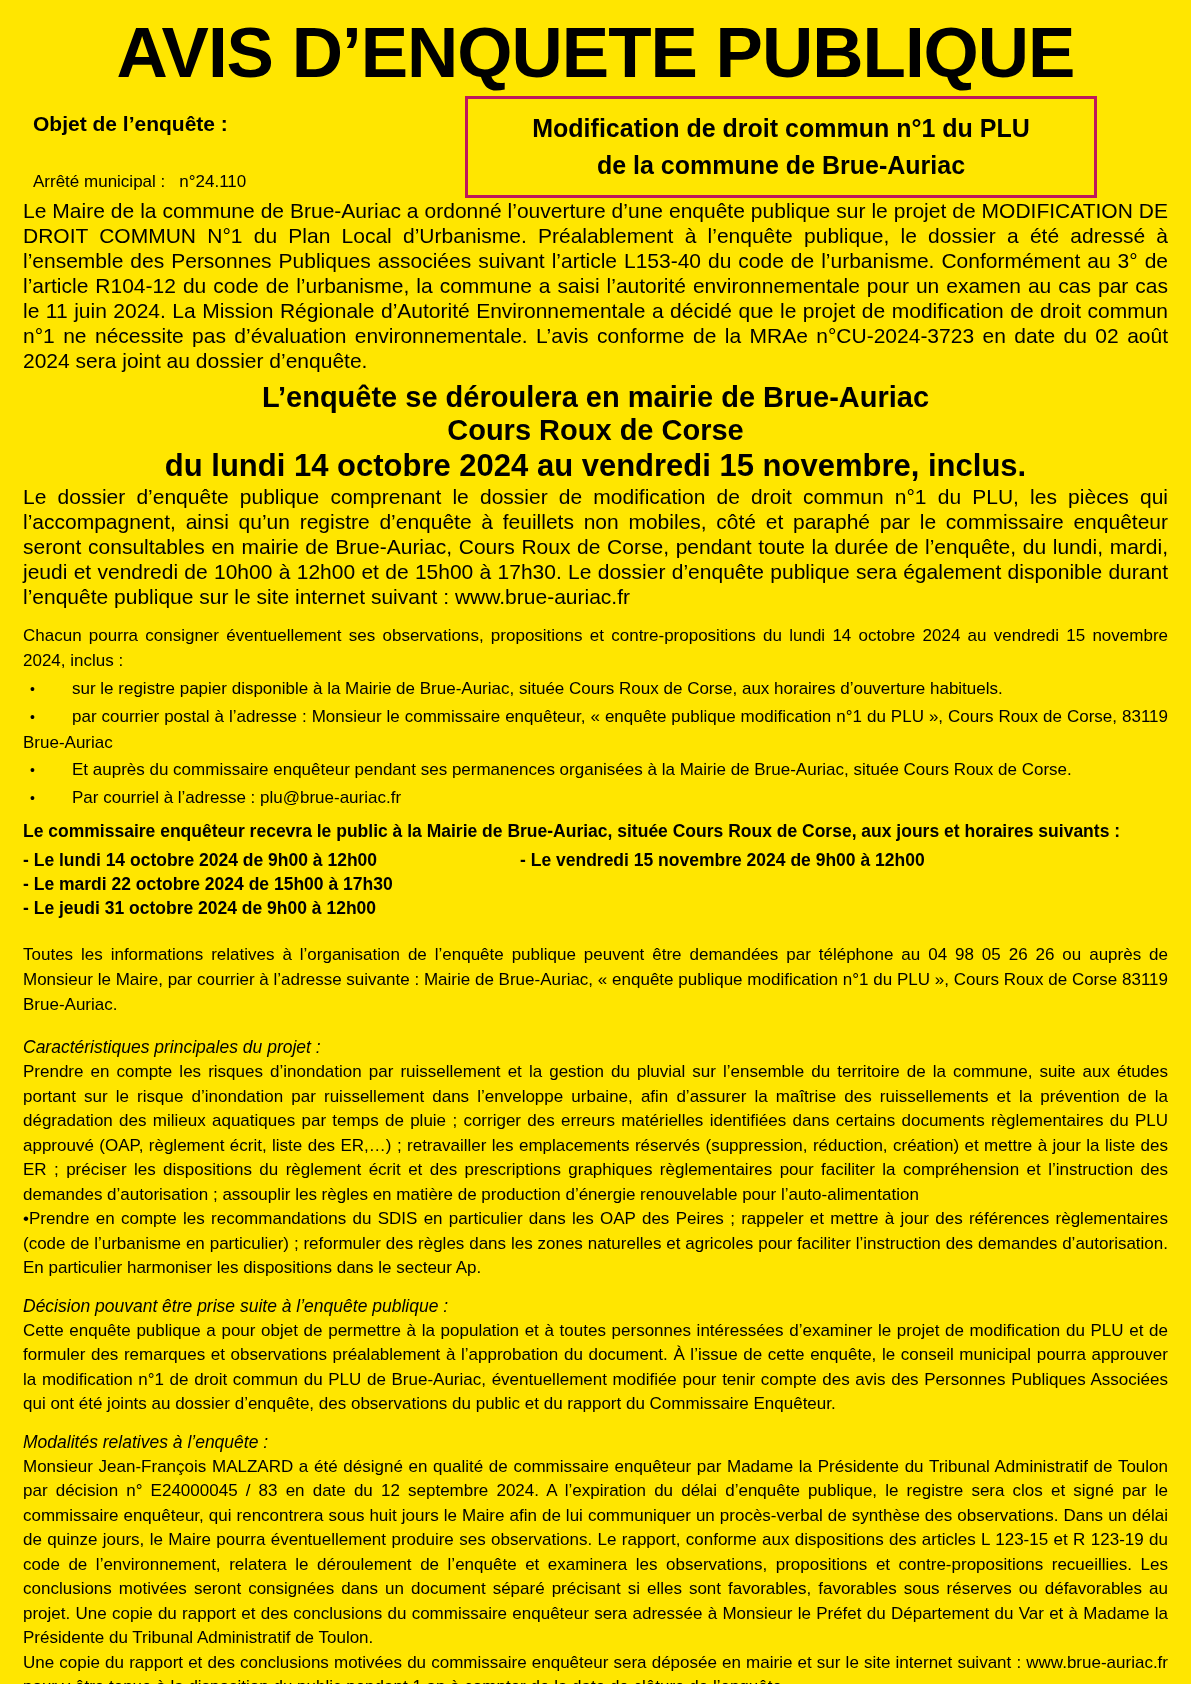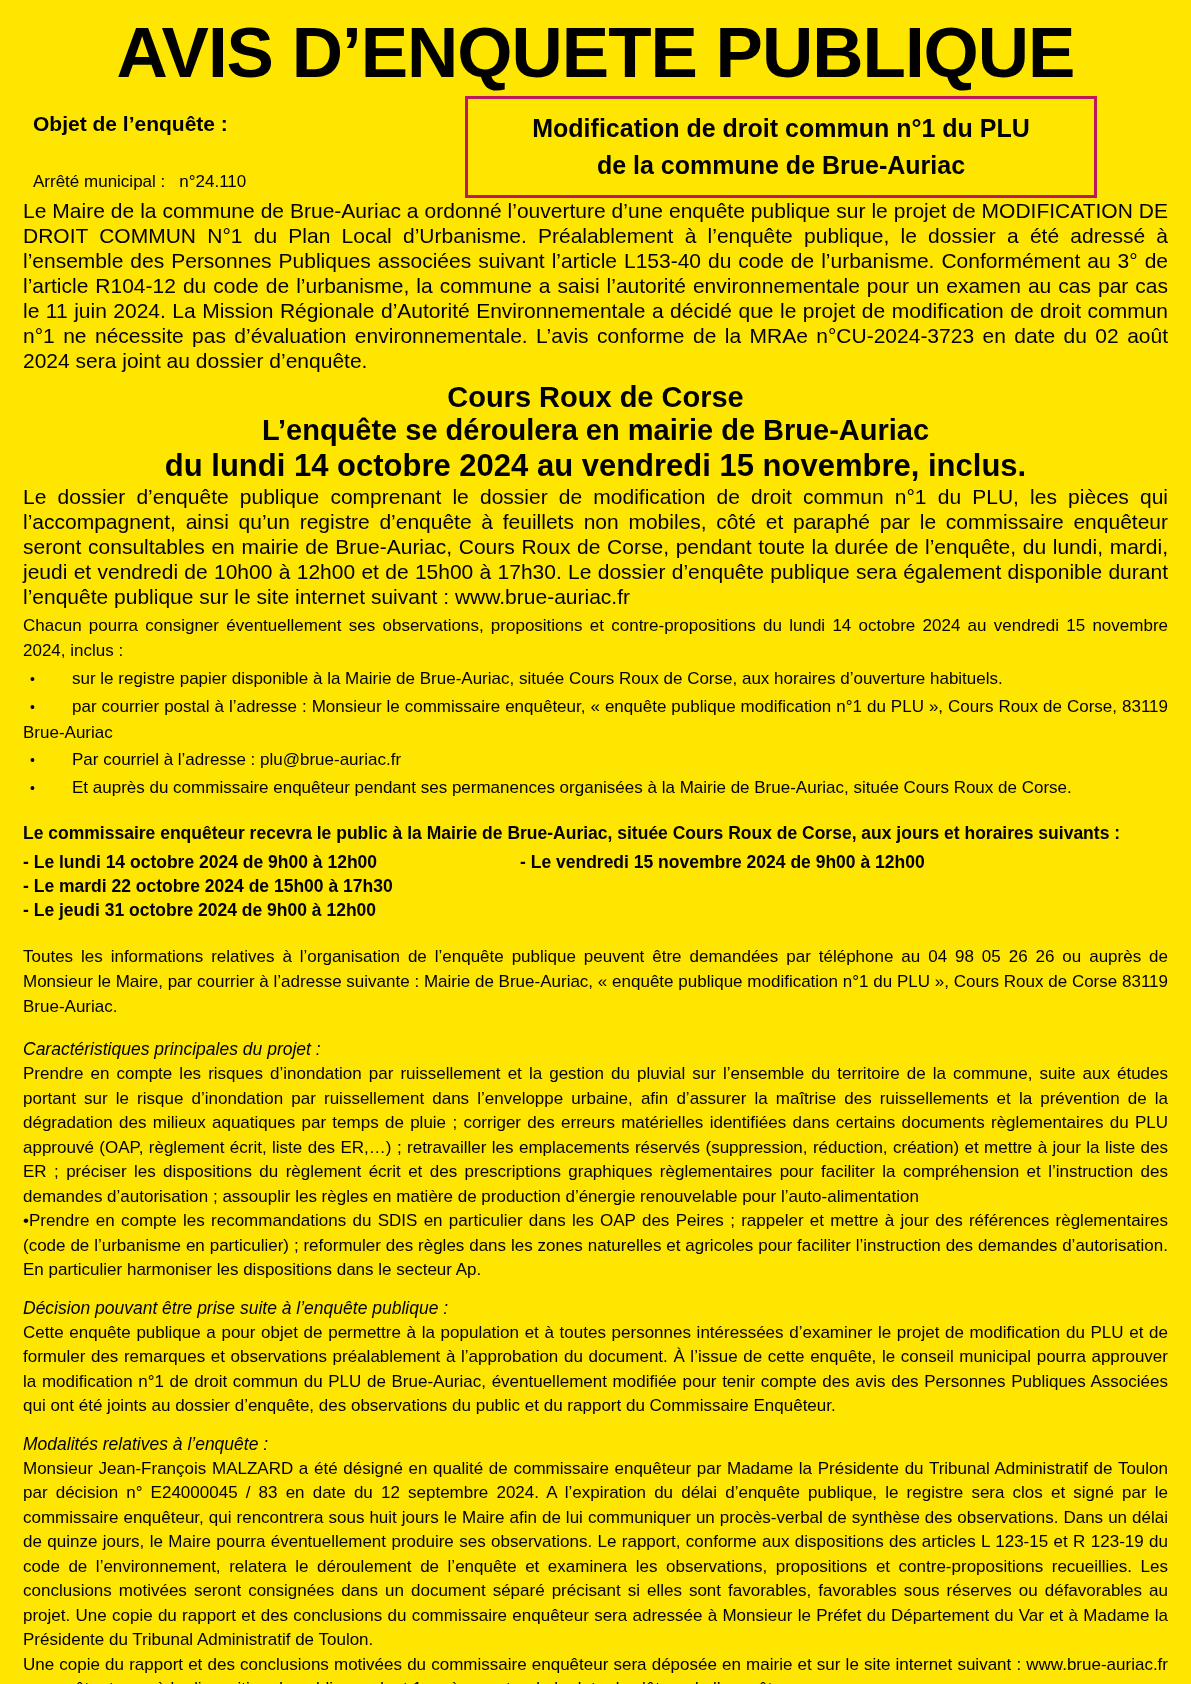--- a/index.html
+++ b/index.html
@@ -75,40 +75,40 @@
     line-height: 33px;
   }
   .headline-date {
     font-size: 31px;
     line-height: 37px;
   }
   .observations-intro {
     font-size: 17px;
     line-height: 25px;
     text-align: justify;
-    margin-top: 4px;
+    margin-top: 14px;
   }
   .bullet-list {
     margin-top: 3px;
   }
   .bullet-item {
     font-size: 17px;
     line-height: 25px;
     text-align: justify;
     margin-top: 2px;
   }
   .bullet-glyph {
     display: inline-block;
     width: 49px;
     padding-left: 7px;
     box-sizing: border-box;
     font-size: 14px;
   }
   .permanences {
-    margin-top: 20px;
+    margin-top: 8px;
   }
   .permanences-intro {
     font-size: 17.5px;
     line-height: 25px;
     font-weight: bold;
   }
   .schedule {
     display: flex;
     margin-top: 4px;
   }
@@ -164,34 +164,34 @@
     </div>
     <div class="subject-box">
       <div>Modification de droit commun n°1 du PLU</div>
       <div>de la commune de Brue-Auriac</div>
     </div>
   </div>
 
   <div class="para">Le Maire de la commune de Brue-Auriac a ordonné l’ouverture d’une enquête publique sur le projet de MODIFICATION DE DROIT COMMUN N°1 du Plan Local d’Urbanisme. Préalablement à l’enquête publique, le dossier a été adressé à l’ensemble des Personnes Publiques associées suivant l’article L153-40 du code de l’urbanisme. Conformément au 3° de l’article R104-12 du code de l’urbanisme, la commune a saisi l’autorité environnementale pour un examen au cas par cas le 11 juin 2024. La Mission Régionale d’Autorité Environnementale a décidé que le projet de modification de droit commun n°1 ne nécessite pas d’évaluation environnementale. L’avis conforme de la MRAe n°CU-2024-3723 en date du 02 août 2024 sera joint au dossier d’enquête.</div>
 
   <div class="headline">
+    <div class="headline-line">L’enquête se déroulera en mairie de Brue-Auriac</div>
     <div class="headline-line">Cours Roux de Corse</div>
-    <div class="headline-line">L’enquête se déroulera en mairie de Brue-Auriac</div>
     <div class="headline-date">du lundi 14 octobre 2024 au vendredi 15 novembre, inclus.</div>
   </div>
 
   <div class="para">Le dossier d’enquête publique comprenant le dossier de modification de droit commun n°1 du PLU, les pièces qui l’accompagnent, ainsi qu’un registre d’enquête à feuillets non mobiles, côté et paraphé par le commissaire enquêteur seront consultables en mairie de Brue-Auriac, Cours Roux de Corse, pendant toute la durée de l’enquête, du lundi, mardi, jeudi et vendredi de 10h00 à 12h00 et de 15h00 à 17h30. Le dossier d’enquête publique sera également disponible durant l’enquête publique sur le site internet suivant : www.brue-auriac.fr</div>
 
   <div class="observations-intro">Chacun pourra consigner éventuellement ses observations, propositions et contre-propositions du lundi 14 octobre 2024 au vendredi 15 novembre 2024, inclus :</div>
 
   <div class="bullet-list">
     <div class="bullet-item"><span class="bullet-glyph">•</span><span>sur le registre papier disponible à la Mairie de Brue-Auriac, située Cours Roux de Corse, aux horaires d’ouverture habituels.</span></div>
     <div class="bullet-item"><span class="bullet-glyph">•</span><span>par courrier postal à l’adresse : Monsieur le commissaire enquêteur, « enquête publique modification n°1 du PLU », Cours Roux de Corse, 83119 Brue-Auriac</span></div>
+    <div class="bullet-item"><span class="bullet-glyph">•</span><span>Et auprès du commissaire enquêteur pendant ses permanences organisées à la Mairie de Brue-Auriac, située Cours Roux de Corse.</span></div>
     <div class="bullet-item"><span class="bullet-glyph">•</span><span>Par courriel à l’adresse : plu@brue-auriac.fr</span></div>
-    <div class="bullet-item"><span class="bullet-glyph">•</span><span>Et auprès du commissaire enquêteur pendant ses permanences organisées à la Mairie de Brue-Auriac, située Cours Roux de Corse.</span></div>
   </div>
 
   <div class="permanences">
     <div class="permanences-intro">Le commissaire enquêteur recevra le public à la Mairie de Brue-Auriac, située Cours Roux de Corse, aux jours et horaires suivants :</div>
     <div class="schedule">
       <div class="schedule-col-left">
         <div class="schedule-item">- Le lundi 14 octobre 2024 de 9h00 à 12h00</div>
         <div class="schedule-item">- Le mardi 22 octobre 2024 de 15h00 à 17h30</div>
         <div class="schedule-item">- Le jeudi 31 octobre 2024 de 9h00 à 12h00</div>
       </div>

